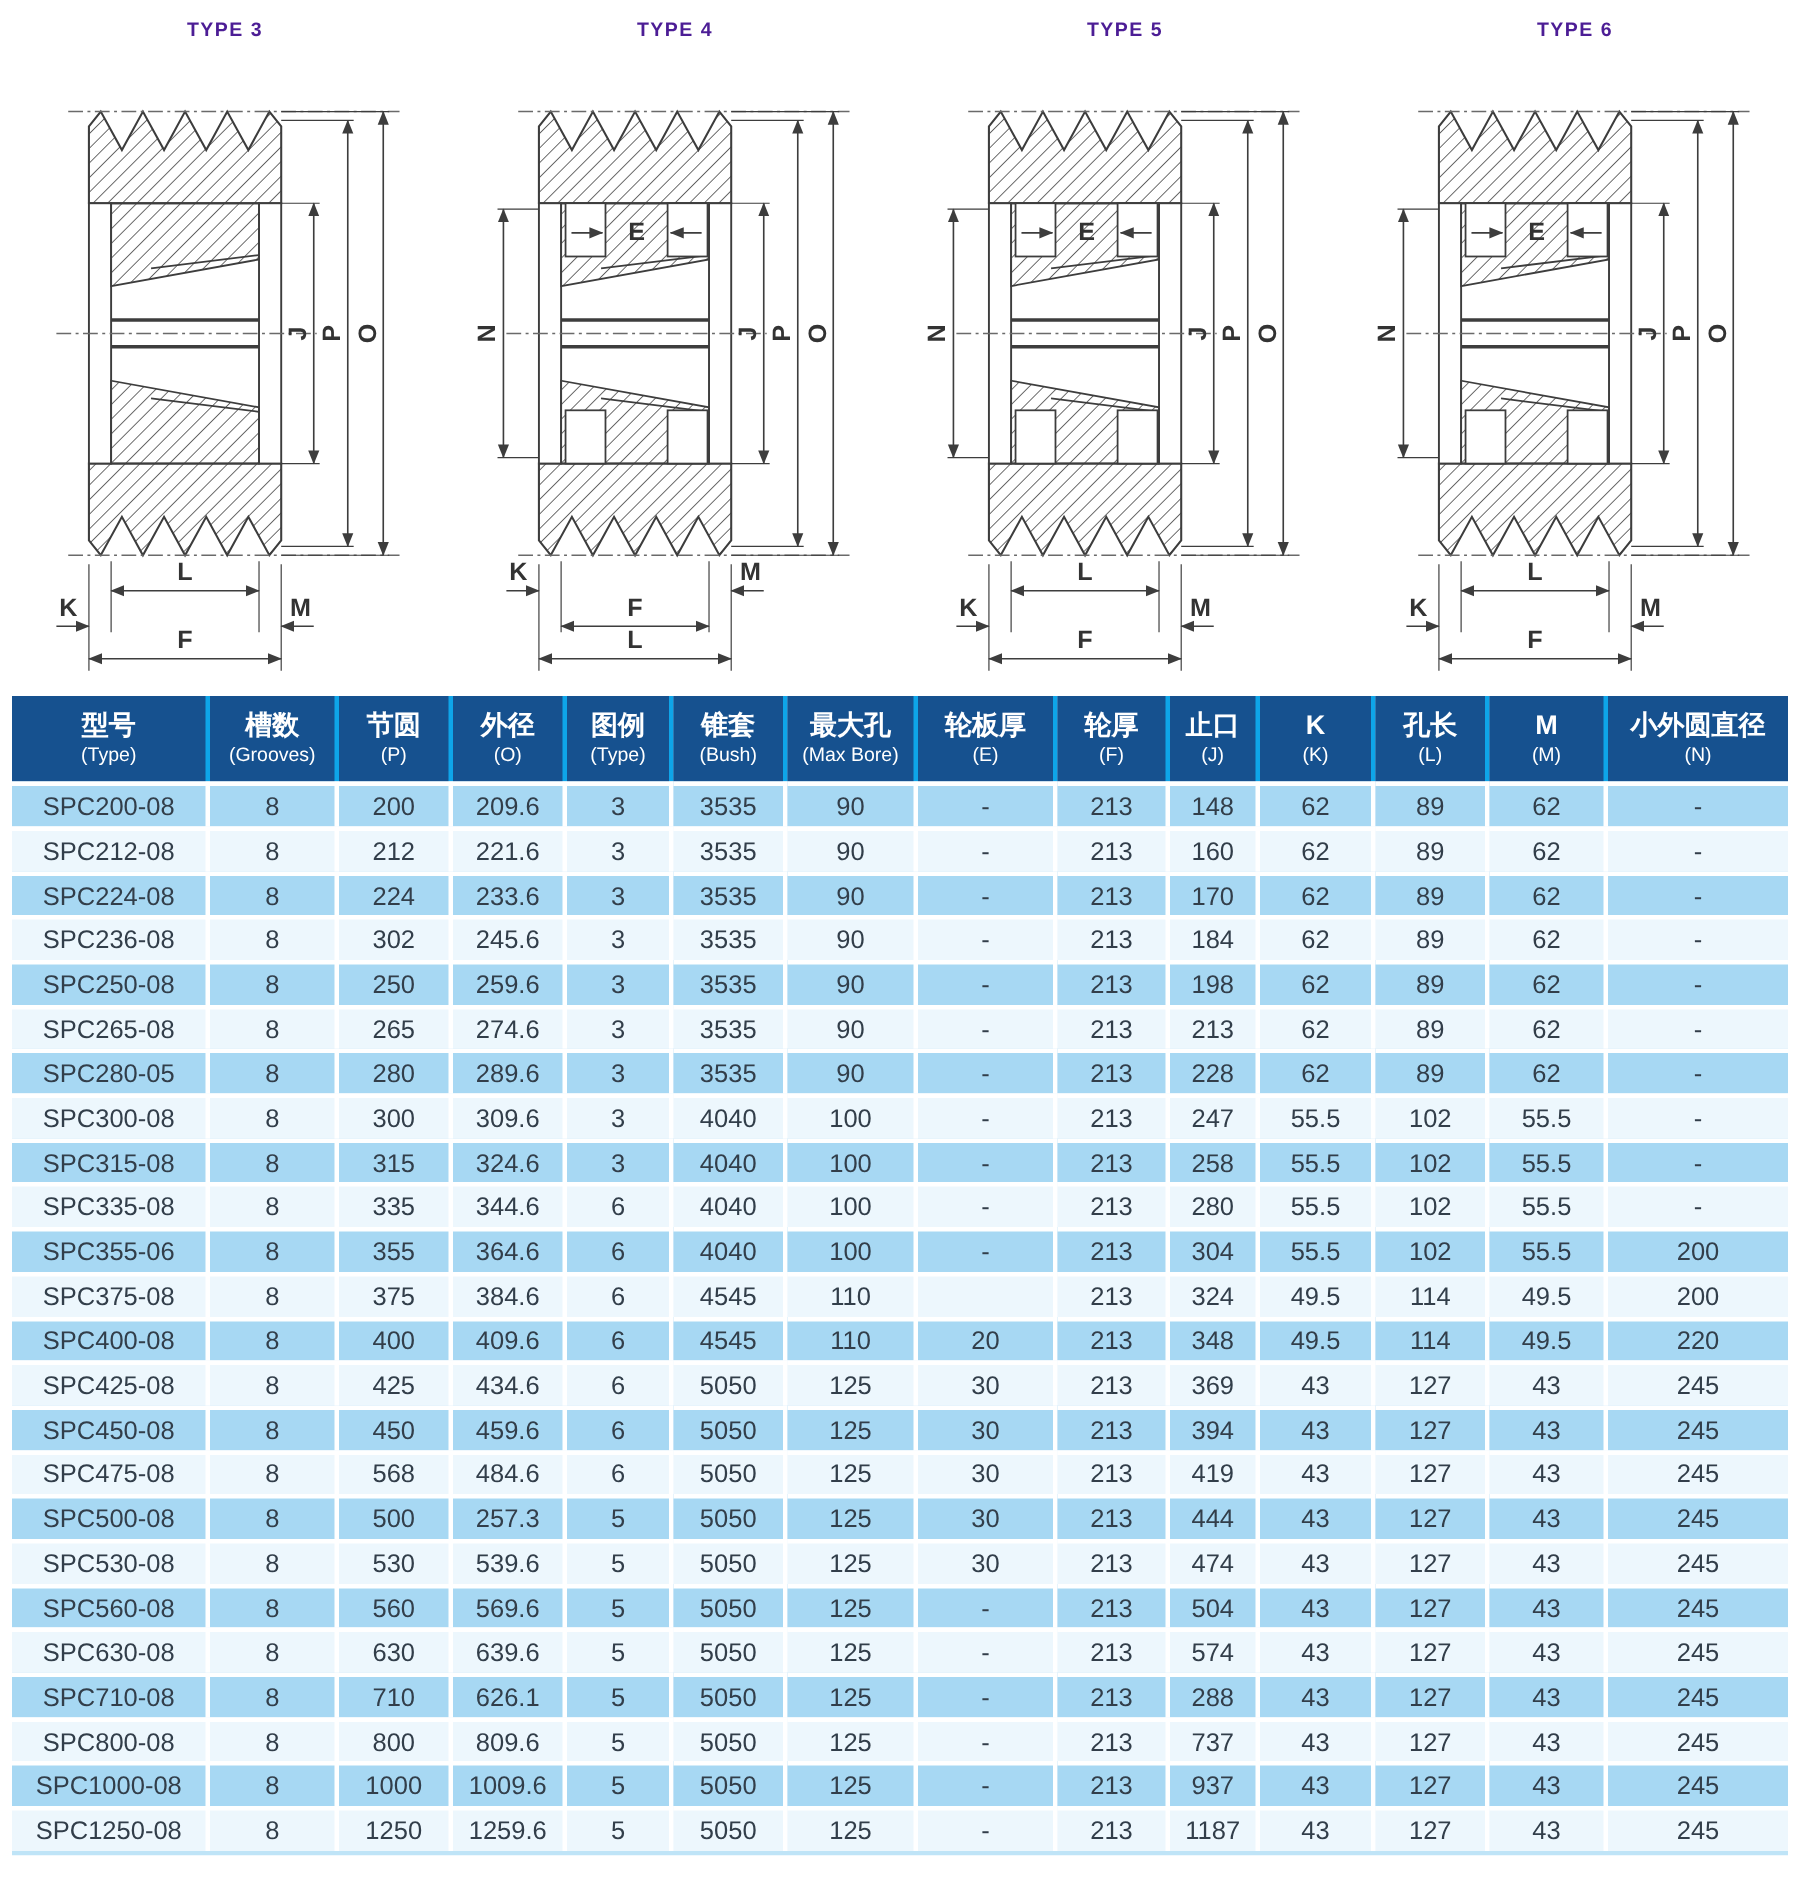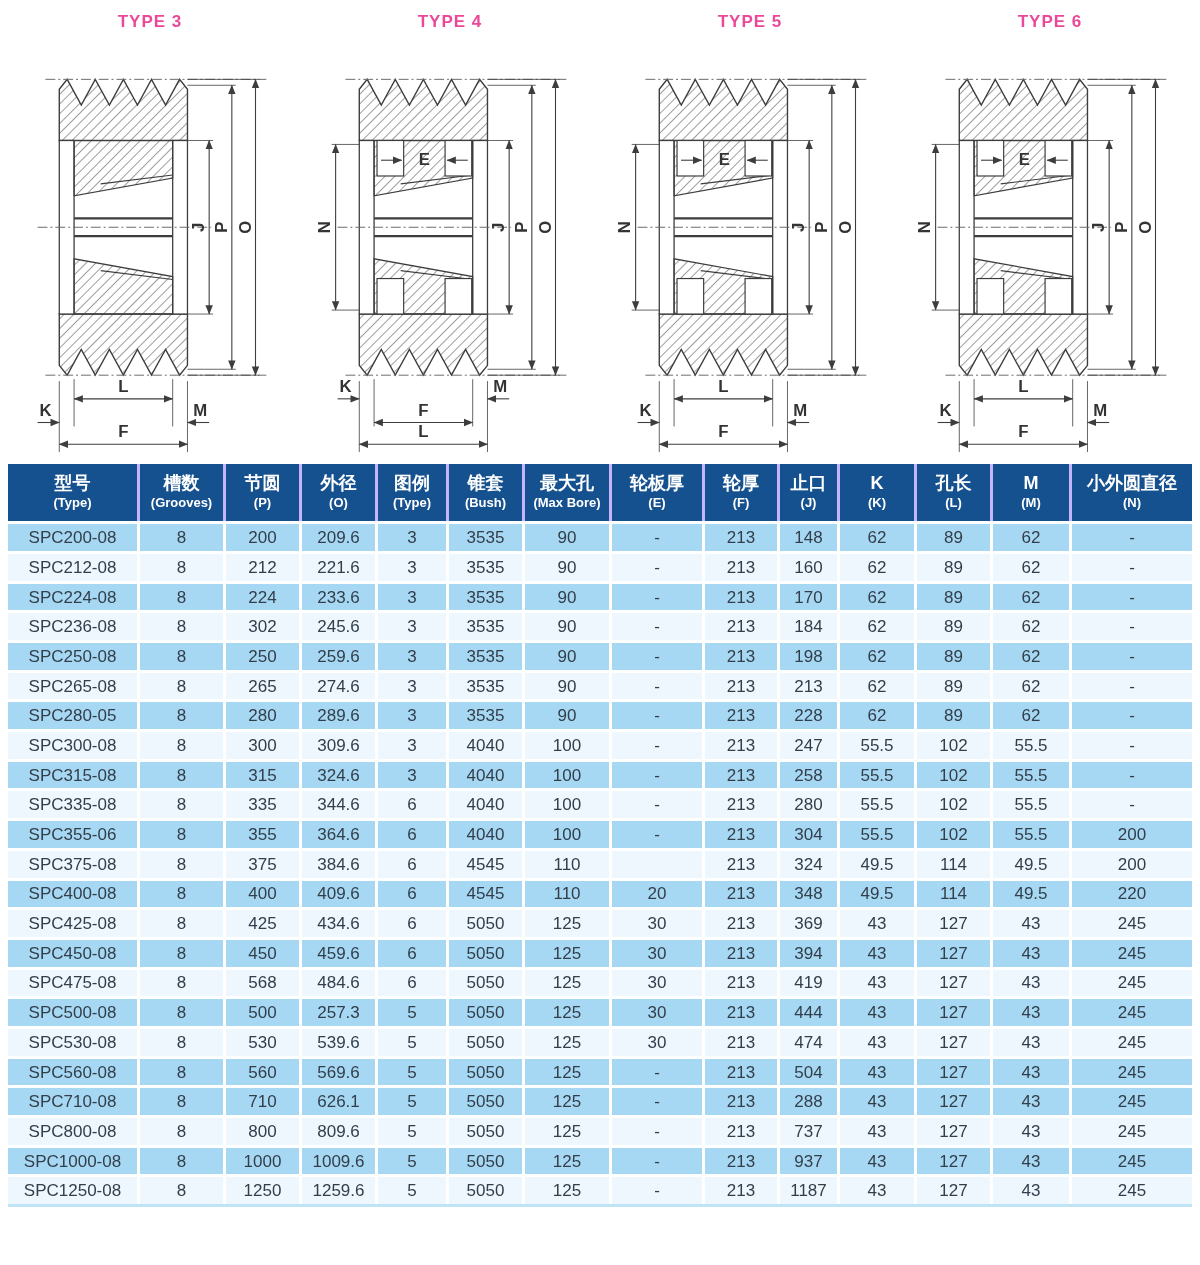--- a/index.html
+++ b/index.html
@@ -17,23 +17,23 @@
   }
   .panel {
     width:300px;
     height:464px;
     display:flex;
     flex-direction:column;
     align-items:center;
   }
   .panel h3 {
     margin:12px 0 0 0;
-    font-size:17px;
+    font-size:13px;
     font-weight:bold;
-    color:#ec4899;
+    color:#4c1d95;
     letter-spacing:1px;
     text-align:center;
   }
   .panel svg { display:block; margin-top:2px; }
   .dimtext {
     font-family:"Liberation Sans", sans-serif;
     font-size:17px;
     font-weight:600;
     fill:#333333;
   }
@@ -43,28 +43,28 @@
     border-collapse:separate;
     border-spacing:0;
     table-layout:fixed;
     width:1184px;
     border-bottom:3px solid #bfe4f7;
   }
   table.spec th, table.spec td { box-sizing:border-box; }
   table.spec thead th {
     background:var(--hdr-bg,#16518f);
     color:var(--hdr-text,#ffffff);
-    border-right:3px solid #c4b5fd;
+    border-right:3px solid #0ea5e9;
     padding:8px 1px 9px 1px;
     vertical-align:middle;
     text-align:center;
   }
   table.spec thead th:last-child { border-right:none; }
   th .zh { display:block; font-size:18px; font-weight:bold; line-height:1.3; }
-  th .en { display:block; font-size:13px; font-weight:bold; line-height:1.3; }
+  th .en { display:block; font-size:13px; font-weight:normal; line-height:1.3; }
   table.spec tbody td {
     text-align:center;
     font-size:17px;
     color:var(--cell-text,#323e4a);
     border-right:3px solid #ffffff;
     border-top:3px solid #ffffff;
     height:29.7px;
     line-height:1;
     padding:0 1px;
   }
@@ -687,20 +687,36 @@
           <td>5050</td>
           <td>125</td>
           <td>-</td>
           <td>213</td>
           <td>504</td>
           <td>43</td>
           <td>127</td>
           <td>43</td>
           <td>245</td>
         </tr>
+        <tr class="even">
+          <td>SPC630-08</td>
+          <td>8</td>
+          <td>630</td>
+          <td>639.6</td>
+          <td>5</td>
+          <td>5050</td>
+          <td>125</td>
+          <td>-</td>
+          <td>213</td>
+          <td>574</td>
+          <td>43</td>
+          <td>127</td>
+          <td>43</td>
+          <td>245</td>
+        </tr>
         <tr class="odd">
           <td>SPC710-08</td>
           <td>8</td>
           <td>710</td>
           <td>626.1</td>
           <td>5</td>
           <td>5050</td>
           <td>125</td>
           <td>-</td>
           <td>213</td>

